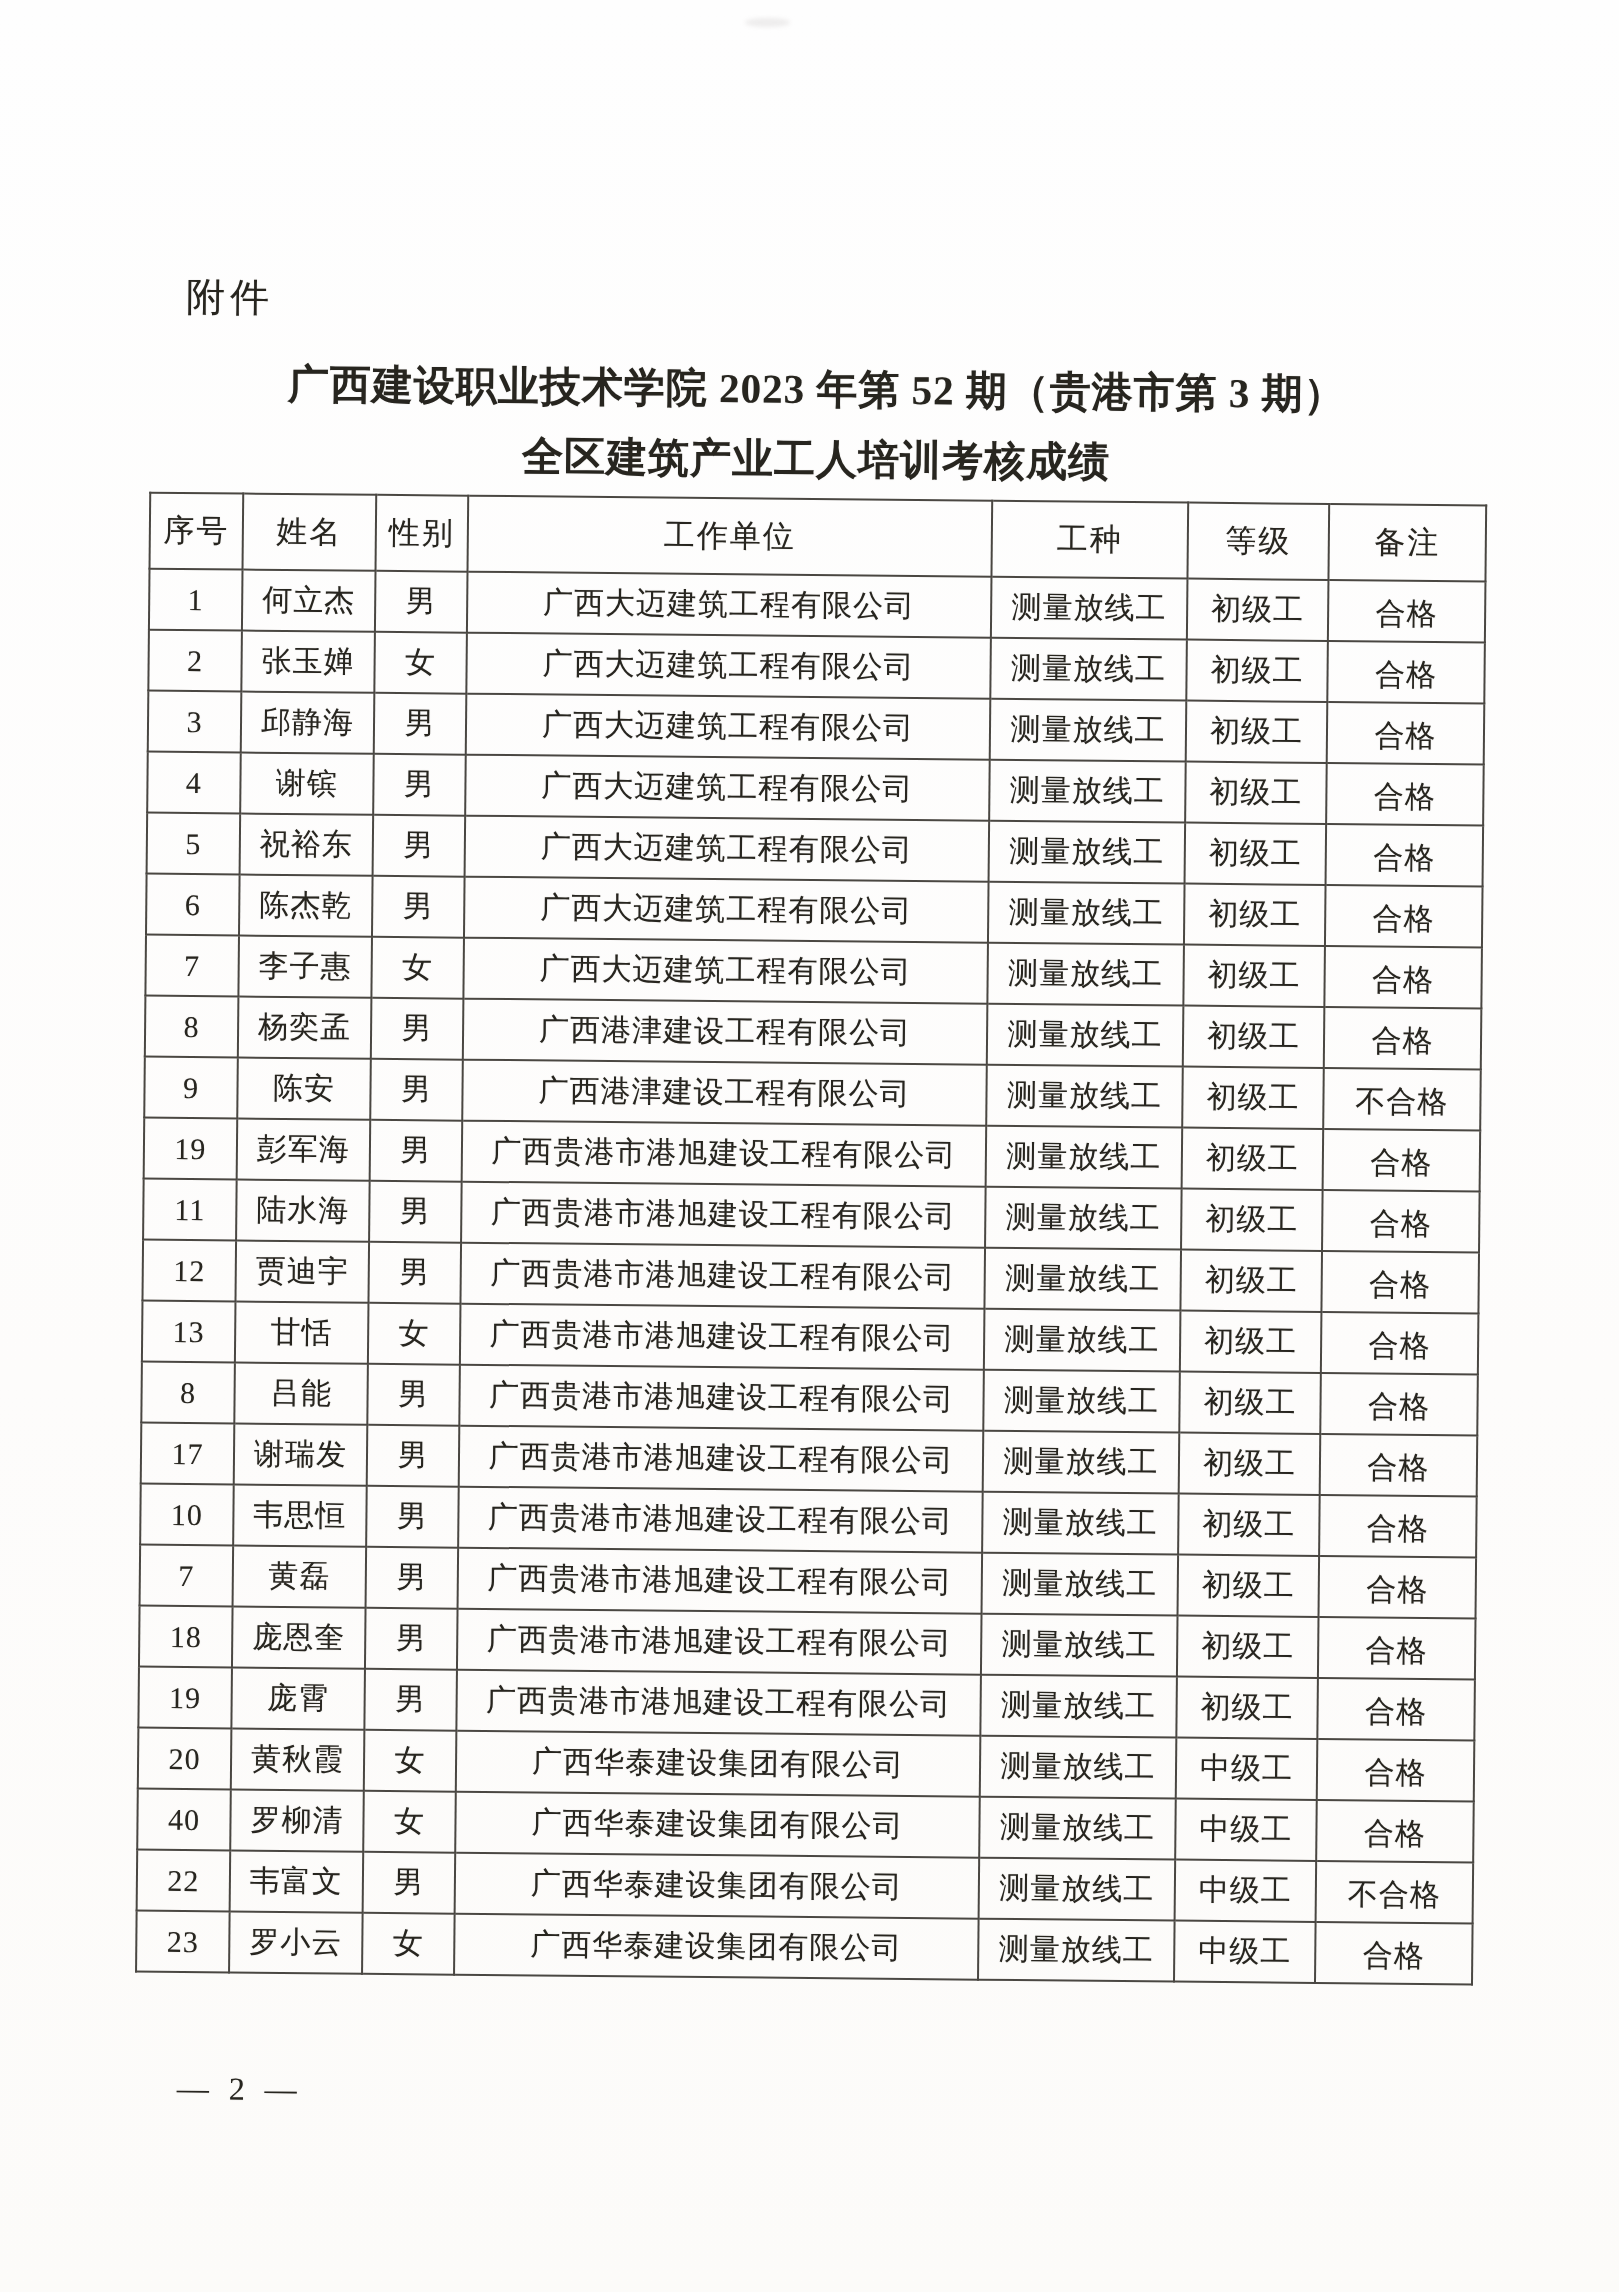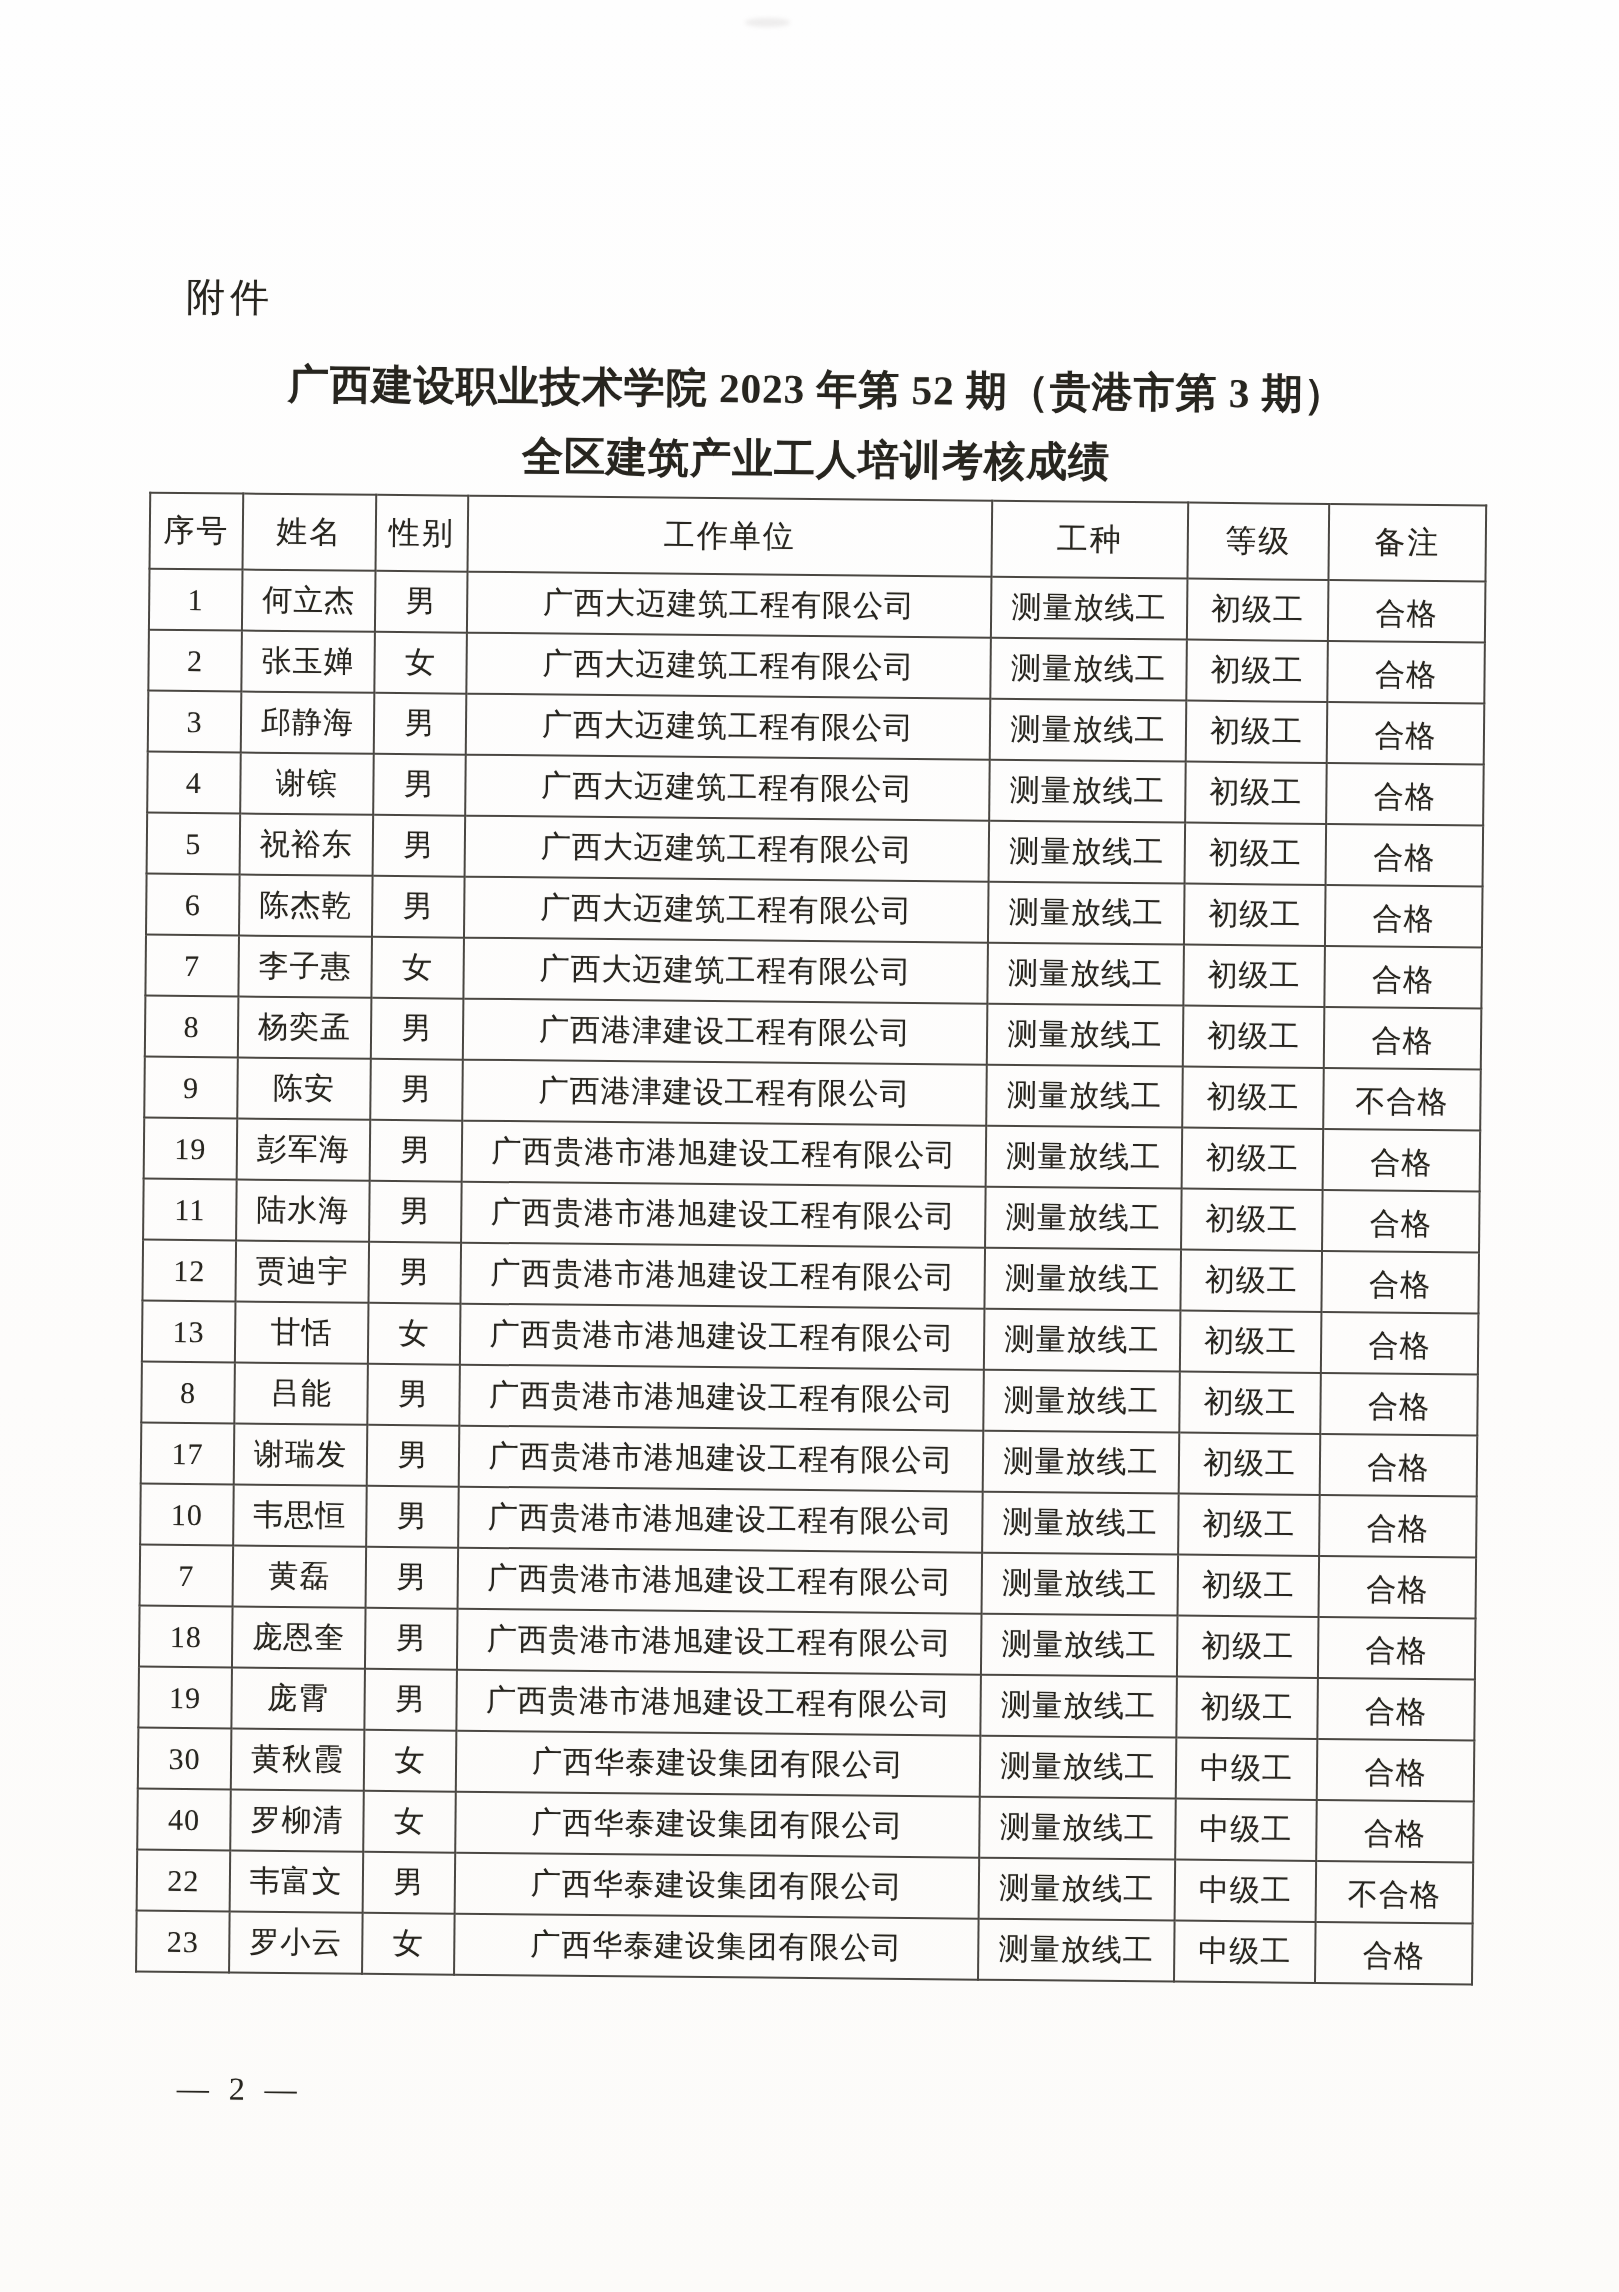--- a/index.html
+++ b/index.html
@@ -282,21 +282,21 @@
           <tr>
             <td>19</td>
             <td>庞霄</td>
             <td>男</td>
             <td>广西贵港市港旭建设工程有限公司</td>
             <td>测量放线工</td>
             <td>初级工</td>
             <td class="remark">合格</td>
           </tr>
           <tr>
-            <td>30</td>
+            <td>20</td>
             <td>黄秋霞</td>
             <td>女</td>
             <td>广西华泰建设集团有限公司</td>
             <td>测量放线工</td>
             <td>中级工</td>
             <td class="remark">合格</td>
           </tr>
           <tr>
             <td>40</td>
             <td>罗柳清</td>

